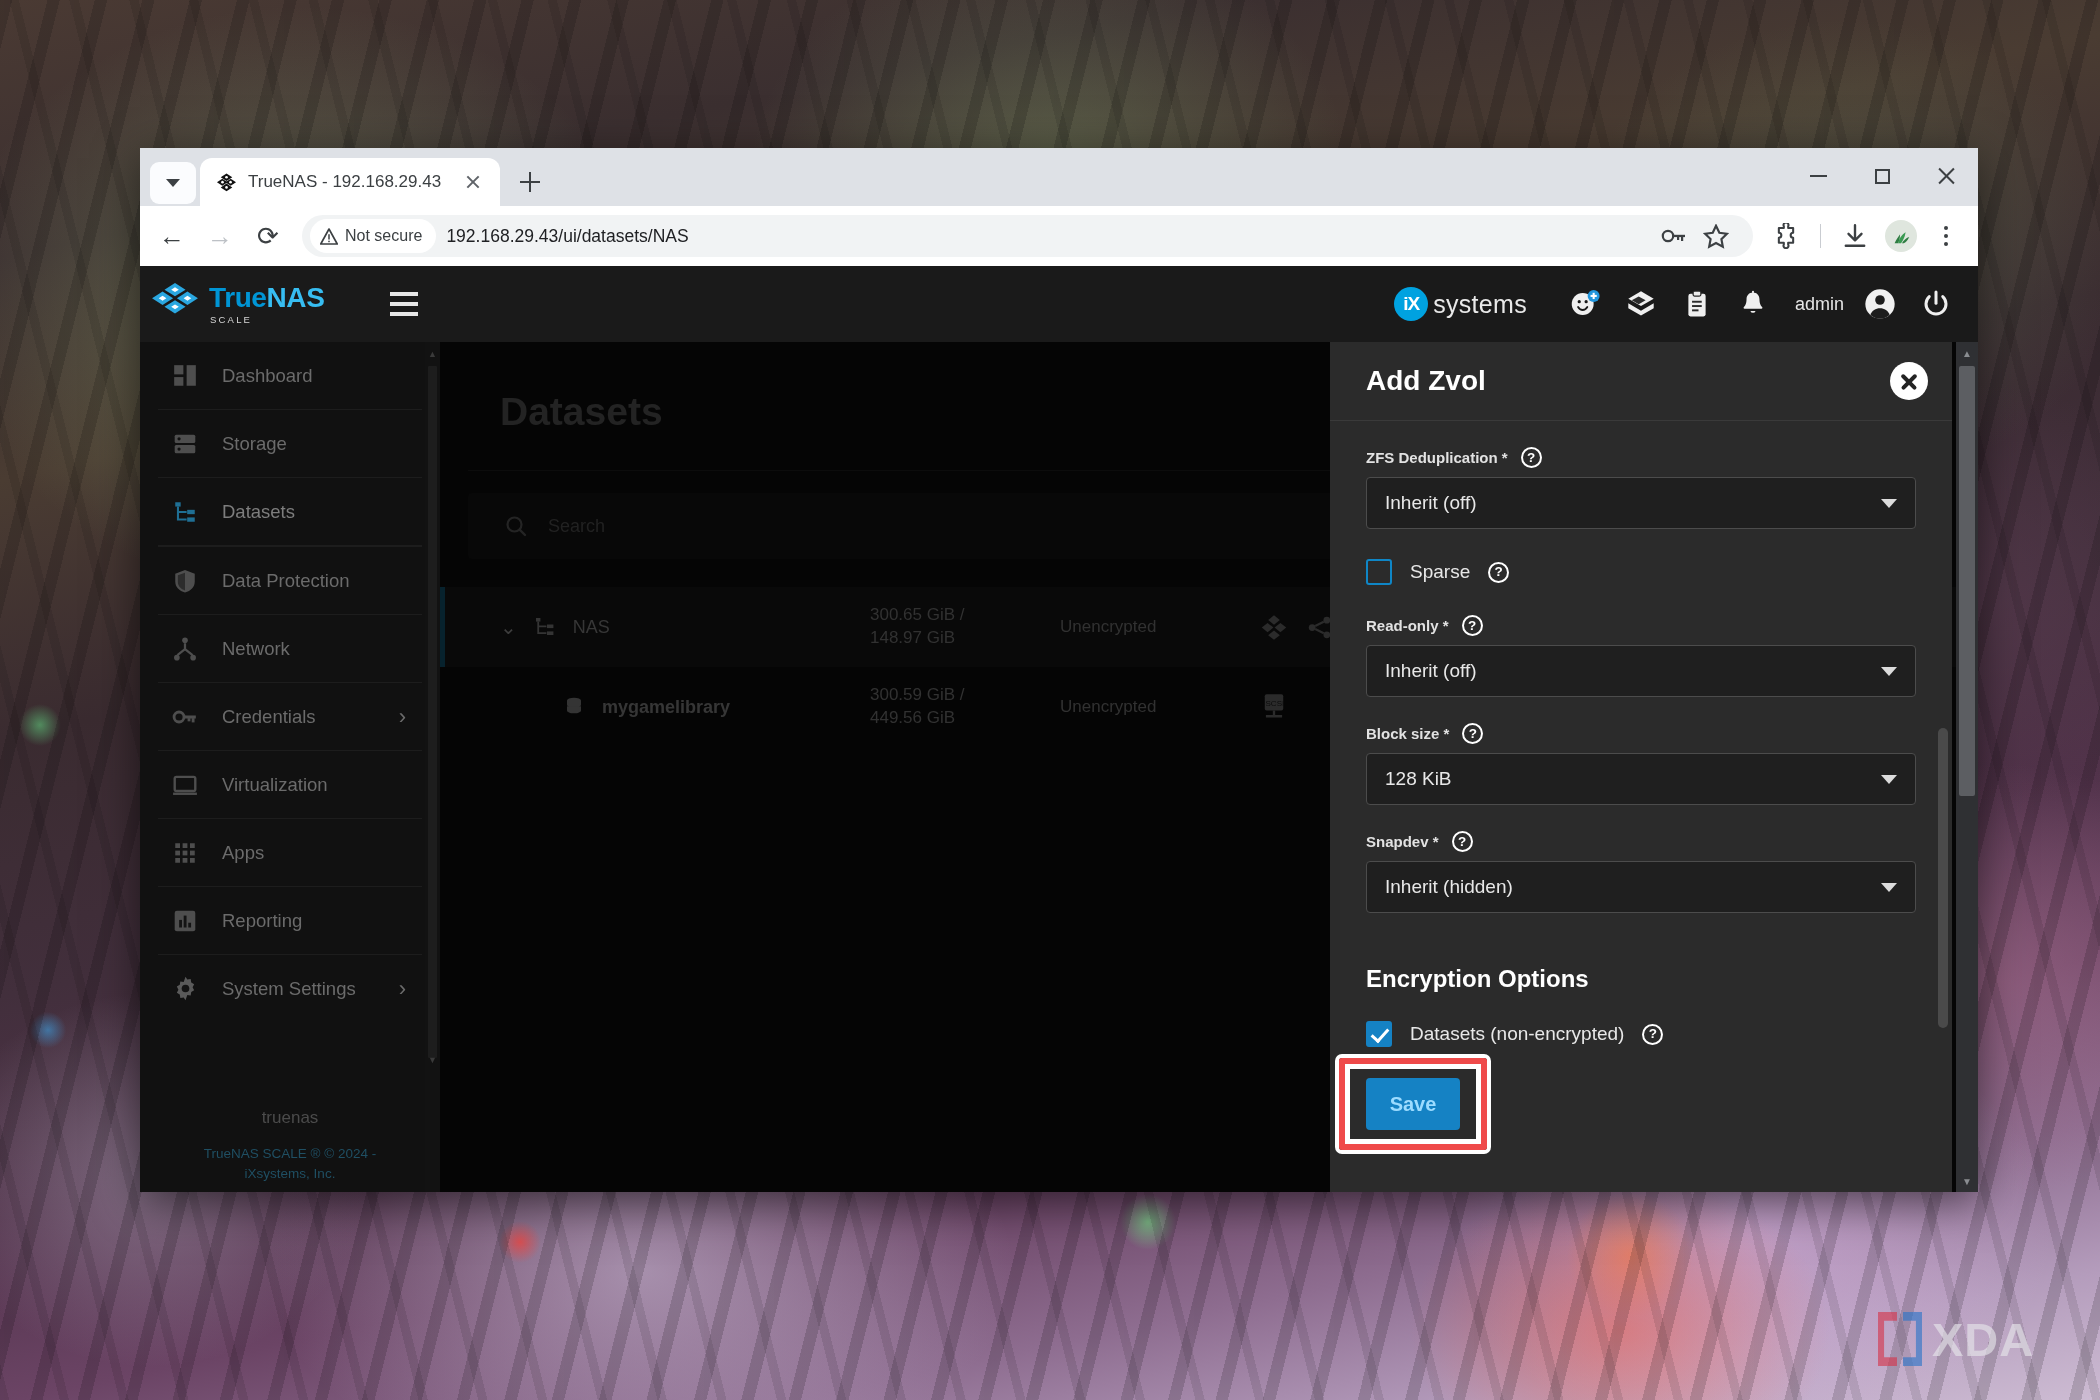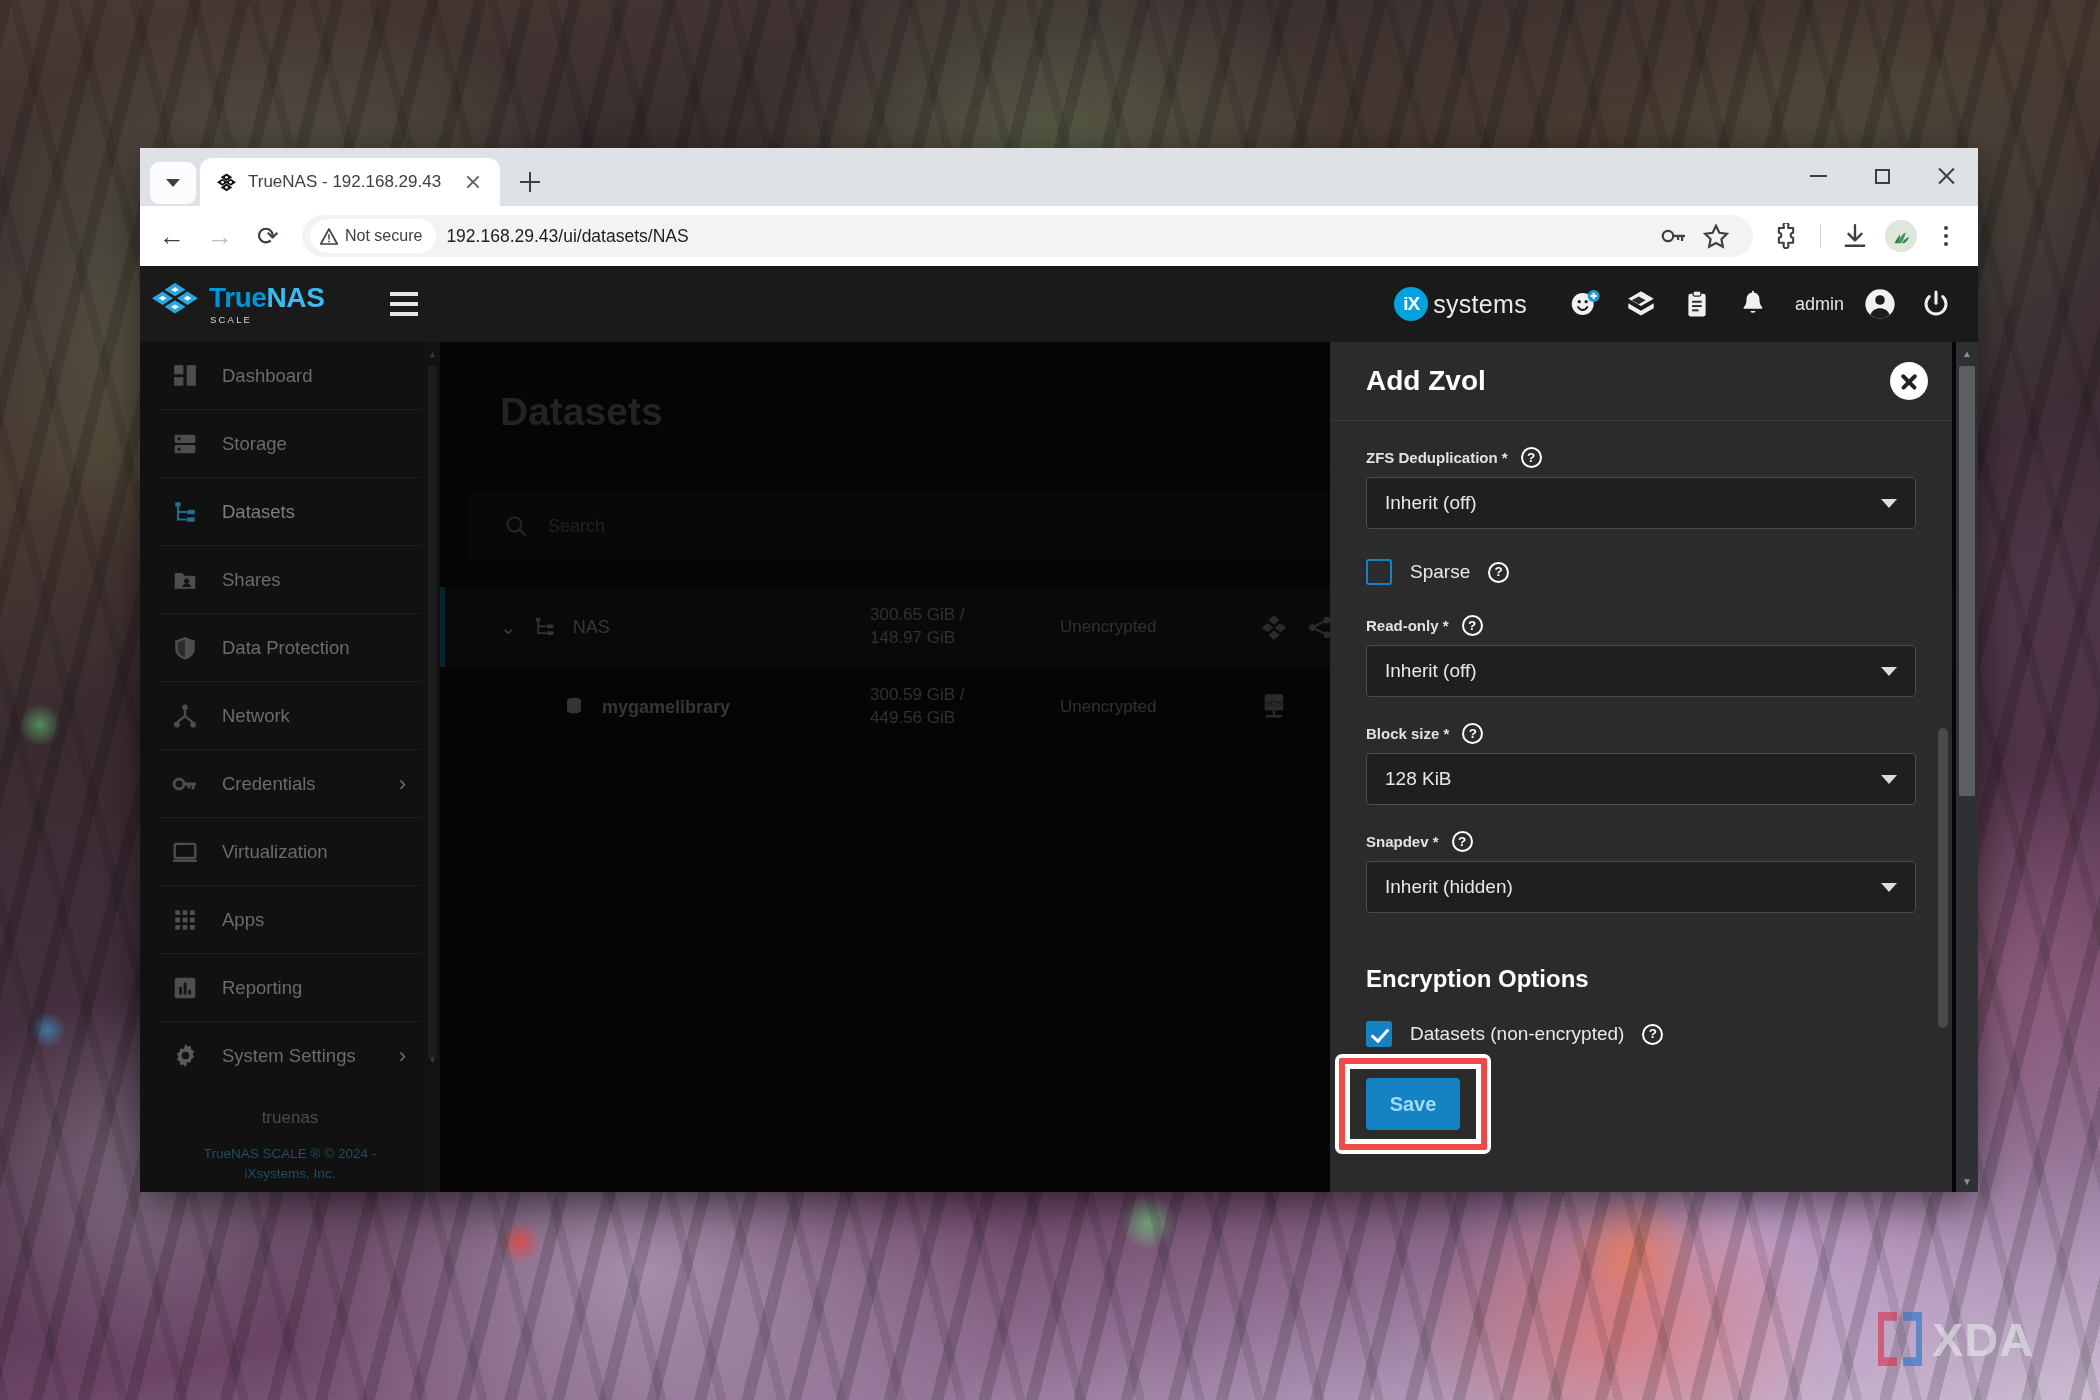--- a/index.html
+++ b/index.html
@@ -518,30 +518,20 @@
               <svg width="26" height="26" viewBox="0 0 24 24">
                 <rect x="3" y="3" width="5" height="4" fill="#1f6f94"></rect>
                 <rect x="14" y="10" width="7" height="4" fill="#1f6f94"></rect>
                 <rect x="14" y="17" width="7" height="4" fill="#1f6f94"></rect>
                 <path d="M5.5 7v12h8M5.5 12h8" stroke="#1f6f94" stroke-width="1.9" fill="none"></path>
               </svg>
             </span>
           <span class="side-label">Datasets</span>
         </div>
         <div class="side-div"></div>
-        <div class="side-item">
-          <span class="sico">
-              <svg width="26" height="26" viewBox="0 0 24 24">
-                <path d="M2.5 5.5h7l2 2.5h10v12h-19z" fill="#4e4e4e"></path>
-                <circle cx="13.5" cy="13" r="2.4" fill="#141414"></circle>
-                <path d="M9.4 18.5c.6-2.2 2.2-3.2 4.1-3.2s3.5 1 4.1 3.2z" fill="#141414"></path>
-              </svg>
-            </span>
-          <span class="side-label">Shares</span>
-        </div>
         <div class="side-div"></div>
         <div class="side-item">
           <span class="sico">
               <svg width="26" height="26" viewBox="0 0 24 24">
                 <path d="M12 1.8 21 5.2v7.2c0 5.3-3.7 8.7-9 10.2-5.3-1.5-9-4.9-9-10.2V5.2z" fill="#4e4e4e"></path>
                 <path d="M12 4.4v16.4c-3.7-1.2-6.6-3.8-6.6-8V6.7z" fill="#2c2c2c"></path>
               </svg>
             </span>
           <span class="side-label">Data Protection</span>
         </div>

